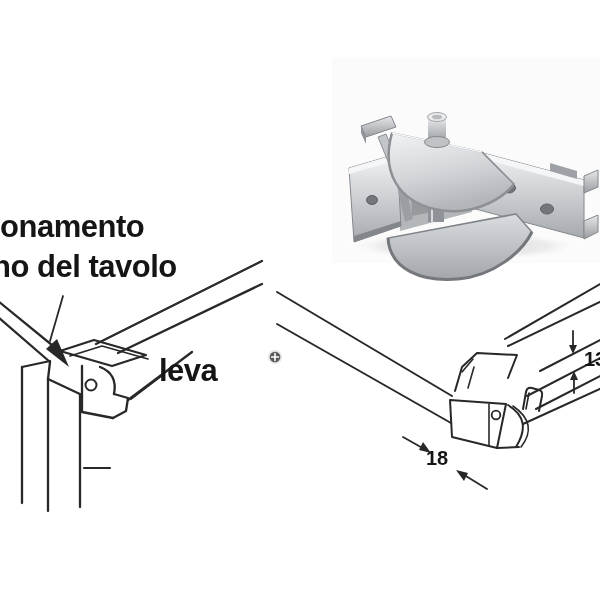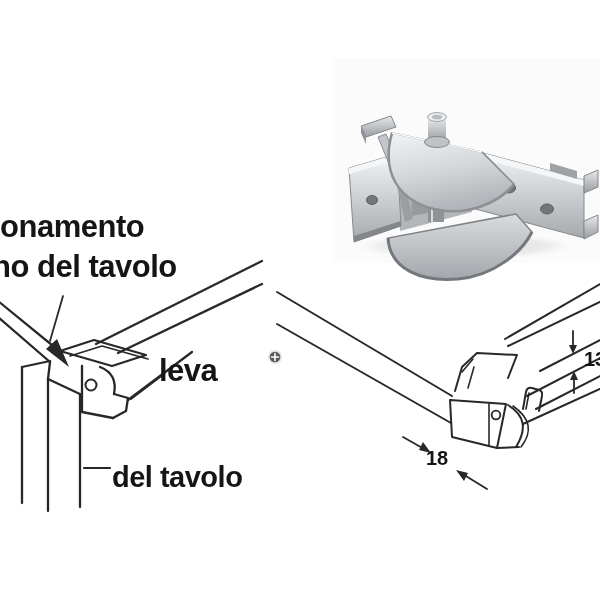--- a/index.html
+++ b/index.html
@@ -188,17 +188,16 @@
         <polygon points="573,354 569,345 577,345" fill="#1b1b1b" stroke="none"></polygon>
         <path d="M 574 393 L 574 376"></path>
         <polygon points="574,371 570,380 578,380" fill="#1b1b1b" stroke="none"></polygon>
       </g>
     </g>
   </svg>
 
   <div class="lbl cap1">ionamento</div>
   <div class="lbl cap2">no del tavolo</div>
   <div class="lbl leva">leva</div>
-  <div class="lbl gamba2">del tavolo</div>
   <div class="lbl dim dim38">18</div>
   <div class="lbl dim dim13">13</div>
 
 </div>
 
 </body></html>

